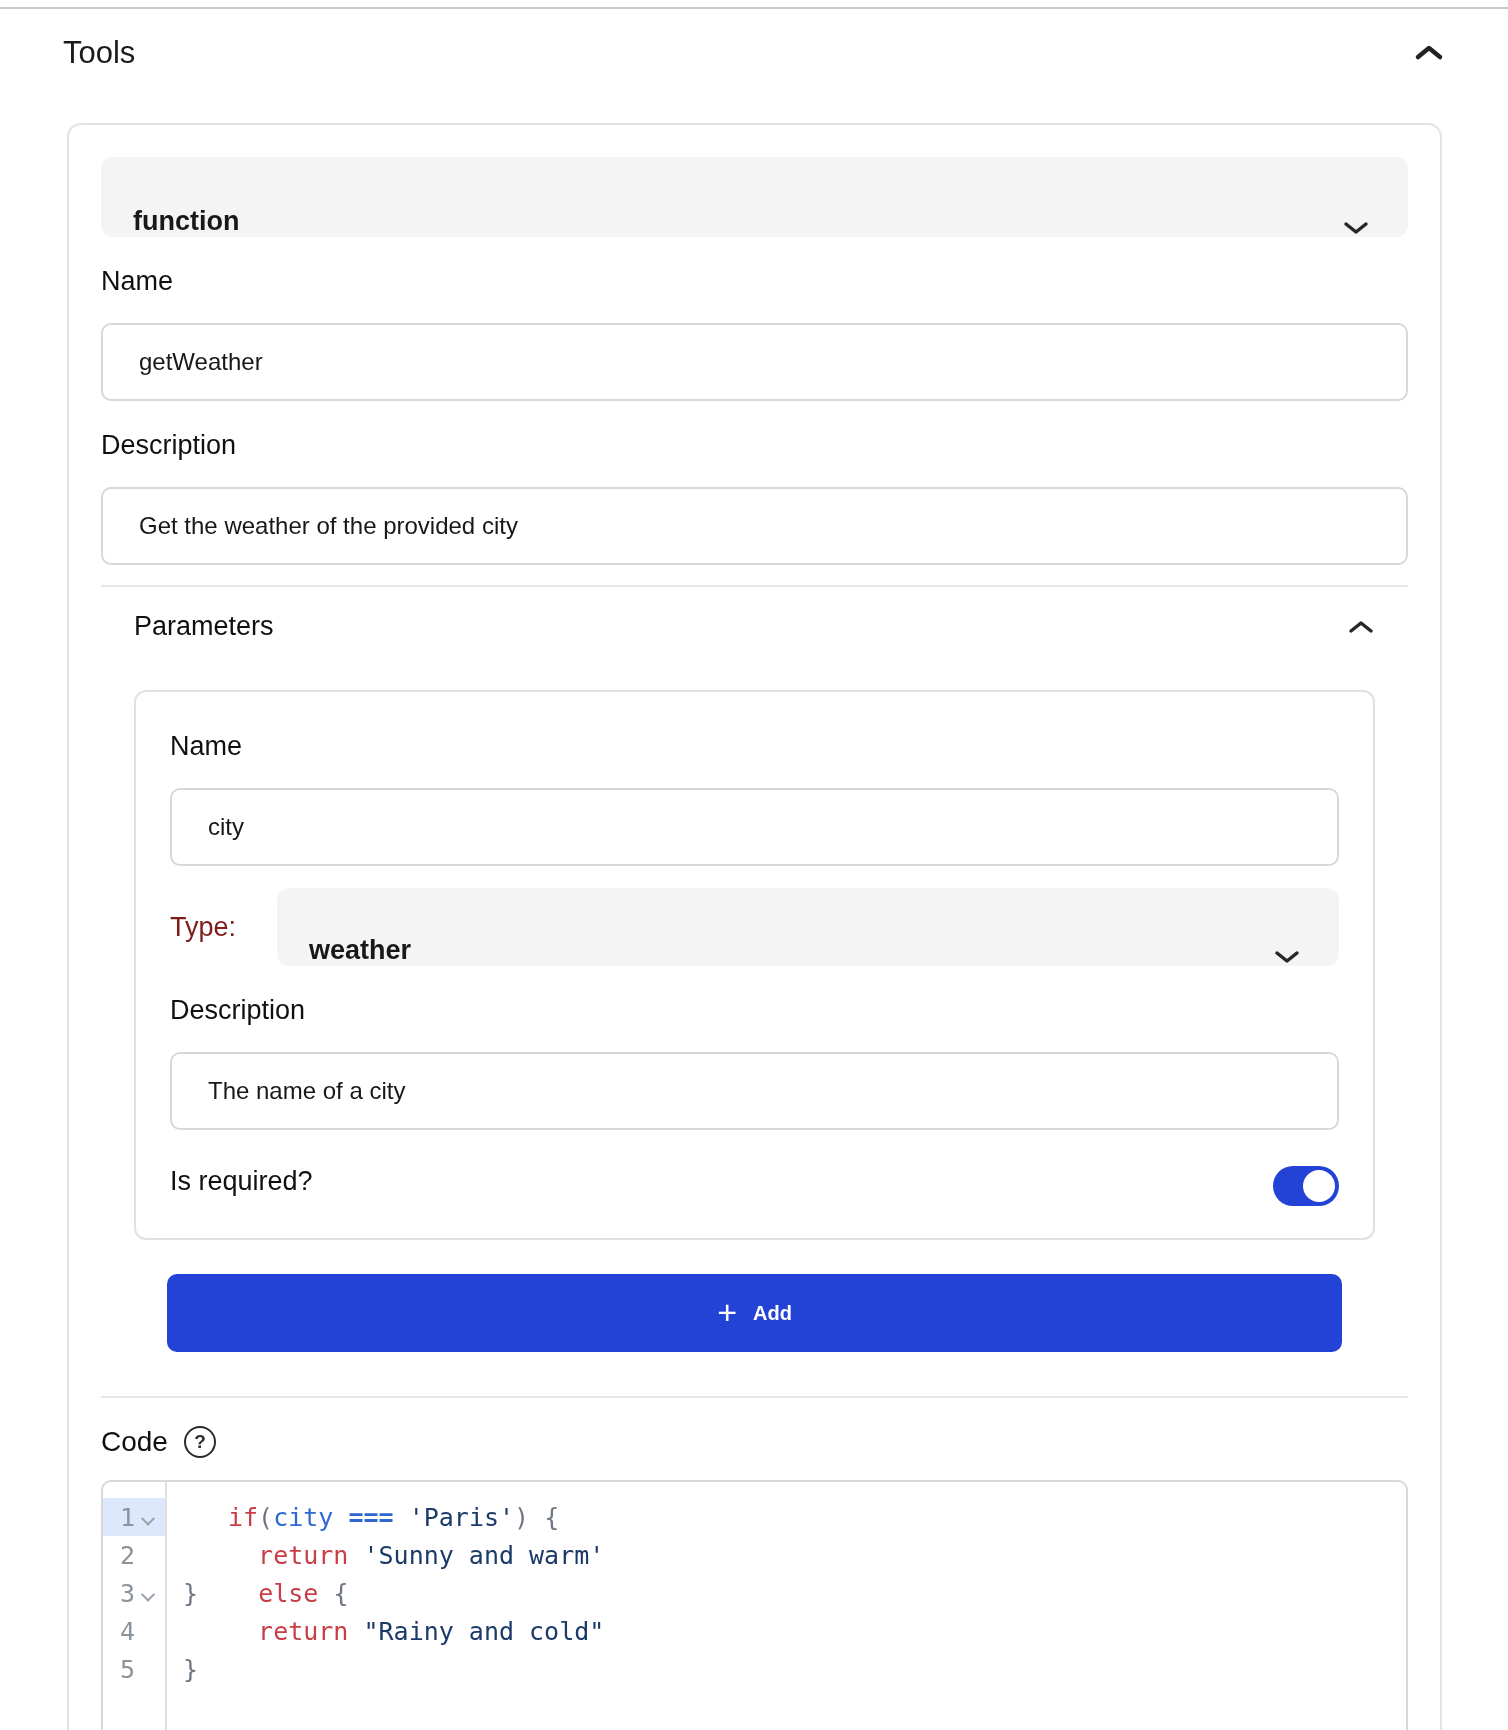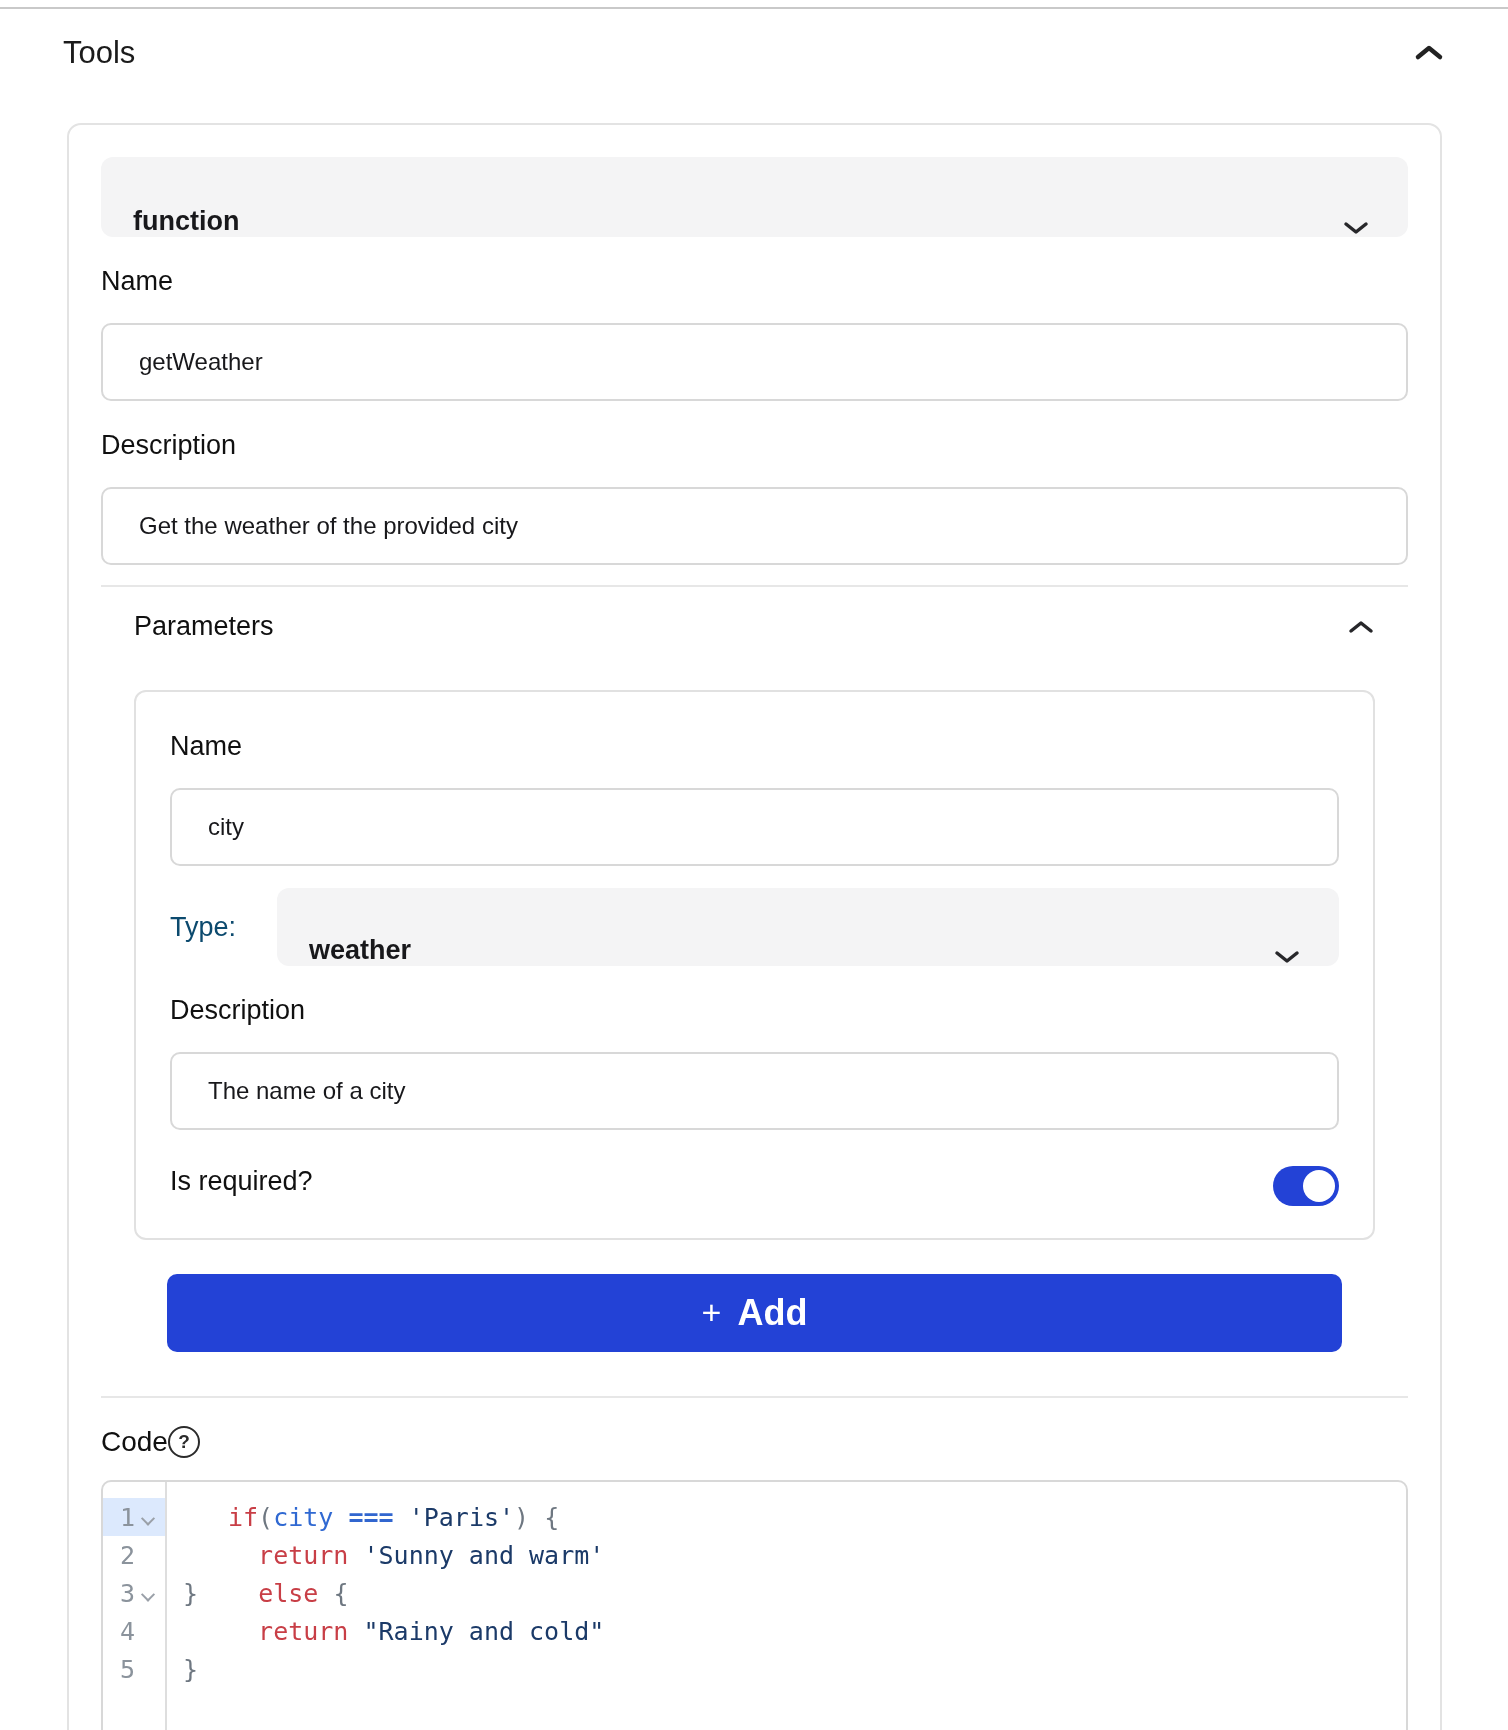--- a/index.html
+++ b/index.html
@@ -32,38 +32,38 @@
 
   .params { padding:0 33px; }
   .params-header { margin-top:24px; display:flex; align-items:center; justify-content:space-between; }
   .params-title { font-size:27px; font-weight:500; color:#101010; }
 
   .param-card { margin-top:48px; border:2px solid #e1e1e1; border-radius:12px;
                 padding:38px 34px 32px; }
   .param-card .field-label:first-child { margin-top:0; }
 
   .type-row { margin-top:22px; display:flex; align-items:center; }
-  .type-label { font-size:27px; font-weight:500; color:#0c4a6e; width:107px; flex:none; }
+  .type-label { font-size:27px; font-weight:500; color:#7f1d1d; width:107px; flex:none; }
   .type-select { flex:1; height:78px; }
 
   .required-row { margin-top:36px; display:flex; align-items:flex-start; justify-content:space-between; }
   .required-label { font-size:27px; font-weight:500; color:#101010; }
   .toggle { width:66px; height:40px; border-radius:20px; background:var(--accent);
             position:relative; cursor:pointer; flex:none; }
   .toggle-knob { position:absolute; right:4px; top:4px; width:32px; height:32px;
                  border-radius:50%; background:#fff; }
 
   .add-btn { margin:34px 33px 0; width:calc(100% - 66px); height:78px; border:none;
              background:var(--accent); border-radius:10px; display:flex; align-items:center;
              justify-content:center; gap:16px; color:#fff; cursor:pointer;
              font-family:"Liberation Sans", sans-serif; }
   .add-plus { font-size:34px; font-weight:400; line-height:1; margin-top:-3px; }
-  .add-label { font-size:36px; font-weight:600; }
+  .add-label { font-size:20px; font-weight:600; }
 
-  .code-row { margin-top:28px; display:flex; align-items:center; }
+  .code-row { margin-top:28px; display:flex; align-items:center; gap:16px; }
   .code-label { font-size:28px; font-weight:500; color:#101010; }
   .help-icon { width:32px; height:32px; border:2.5px solid #2b2b2b; border-radius:50%;
                display:flex; align-items:center; justify-content:center;
                font-size:19px; font-weight:700; color:#2b2b2b; cursor:pointer; }
 
   .code-editor { margin-top:22px; border:2px solid #d8d8d8; border-radius:10px;
                  height:560px; display:flex; overflow:hidden;
                  font-family:"DejaVu Sans Mono", monospace; background:#fff; }
   .gutter { width:64px; flex:none; padding-top:16px; border-right:2px solid #dedede; }
   .gutter-line { height:38px; display:flex; align-items:center; padding-left:17px;

